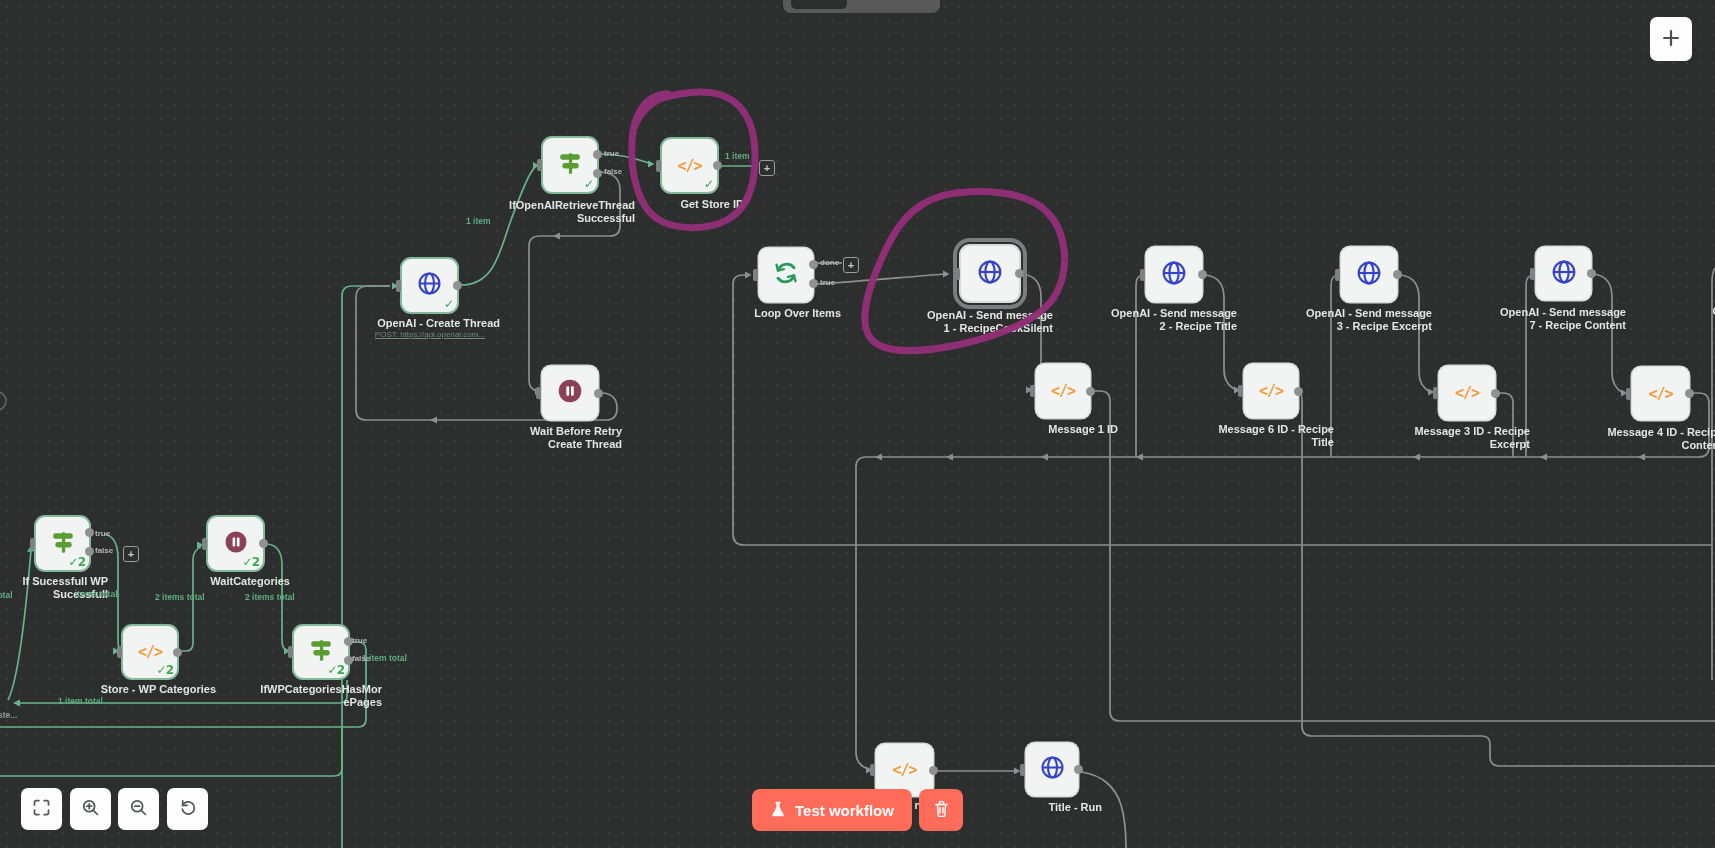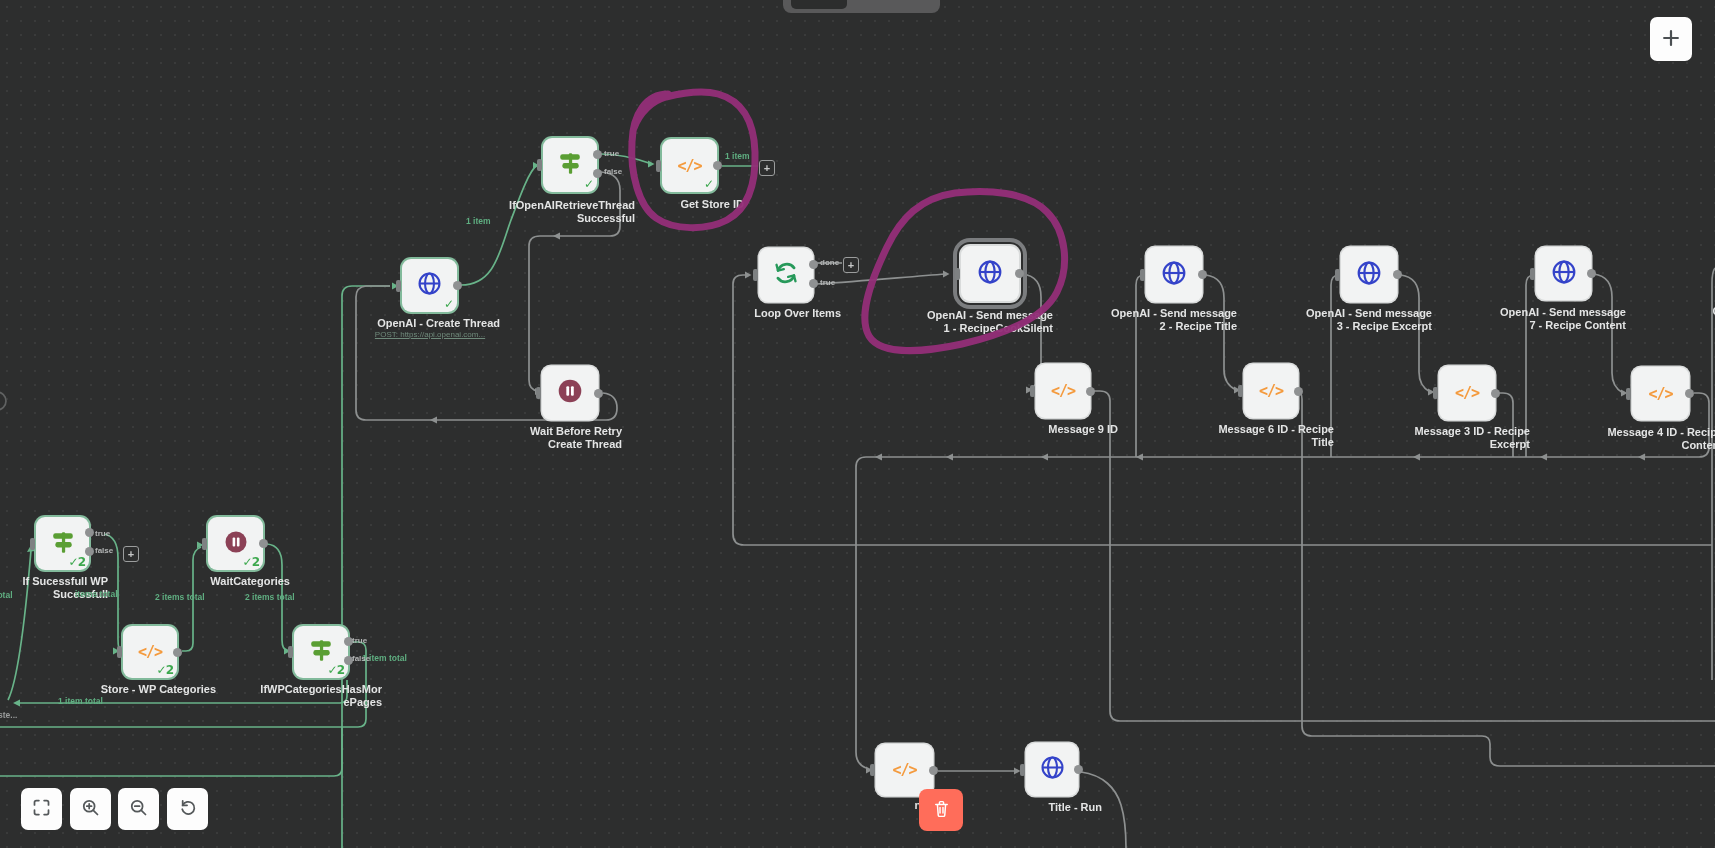--- a/index.html
+++ b/index.html
@@ -308,21 +308,21 @@
     <span class="in"></span>
     <span class="out"></span>
   </div>
   <div class="nlabel" style="left:1563px;top:306px;width:126px">OpenAI - Send message 7 - Recipe Content</div>
 
   <div class="node" style="left:1036px;top:364px;width:54px;height:54px">
     <span class="codeglyph">&lt;/&gt;</span>
     <span class="in"></span>
     <span class="out"></span>
   </div>
-  <div class="nlabel" style="left:1063px;top:423px;width:110px">Message 9 ID</div>
+  <div class="nlabel" style="left:1063px;top:423px;width:110px">Message 1 ID</div>
 
   <div class="node" style="left:1244px;top:364px;width:54px;height:54px">
     <span class="codeglyph">&lt;/&gt;</span>
     <span class="in"></span>
     <span class="out"></span>
   </div>
   <div class="nlabel" style="left:1271px;top:423px;width:126px">Message 6 ID - Recipe Title</div>
 
   <div class="node" style="left:1439px;top:366px;width:56px;height:54px">
     <span class="codeglyph">&lt;/&gt;</span>
@@ -420,20 +420,28 @@
   </button>
   <button class="ctrlbtn" style="left:167px;top:788px">
     <span>
       <svg width="21" height="21" viewBox="0 0 24 24" fill="none" stroke="#54585a" stroke-width="2" stroke-linecap="round">
           <path d="M6.5,9.5 A7,7 0 1 1 6,14"></path>
           <path d="M6.5,4.5 v5 h5"></path>
         </svg>
     </span>
   </button>
 
+  <button class="accentbtn" id="testbtn">
+    <span>
+      <svg width="16" height="18" viewBox="0 0 20 22" fill="#fff">
+          <path d="M7,2 h6 v2 h-1 v5 l5,9 q1,2 -1,2 H4 q-2,0 -1,-2 l5,-9 V4 H7 z"></path>
+        </svg>
+    </span>
+    <span>Test workflow</span>
+  </button>
   <button class="accentbtn" id="trashbtn">
     <span>
       <svg width="17" height="18" viewBox="0 0 20 22" fill="none" stroke="#fff" stroke-width="1.8" stroke-linecap="round">
           <path d="M3,5.5 h14 M7.5,5 V3 q0,-1 1,-1 h3 q1,0 1,1 v2 M5,5.5 l1,13 q0.1,1.5 1.5,1.5 h5 q1.4,0 1.5,-1.5 l1,-13 M8.2,9 v7 M11.8,9 v7"></path>
         </svg>
     </span>
   </button>
 
 </div>
 

